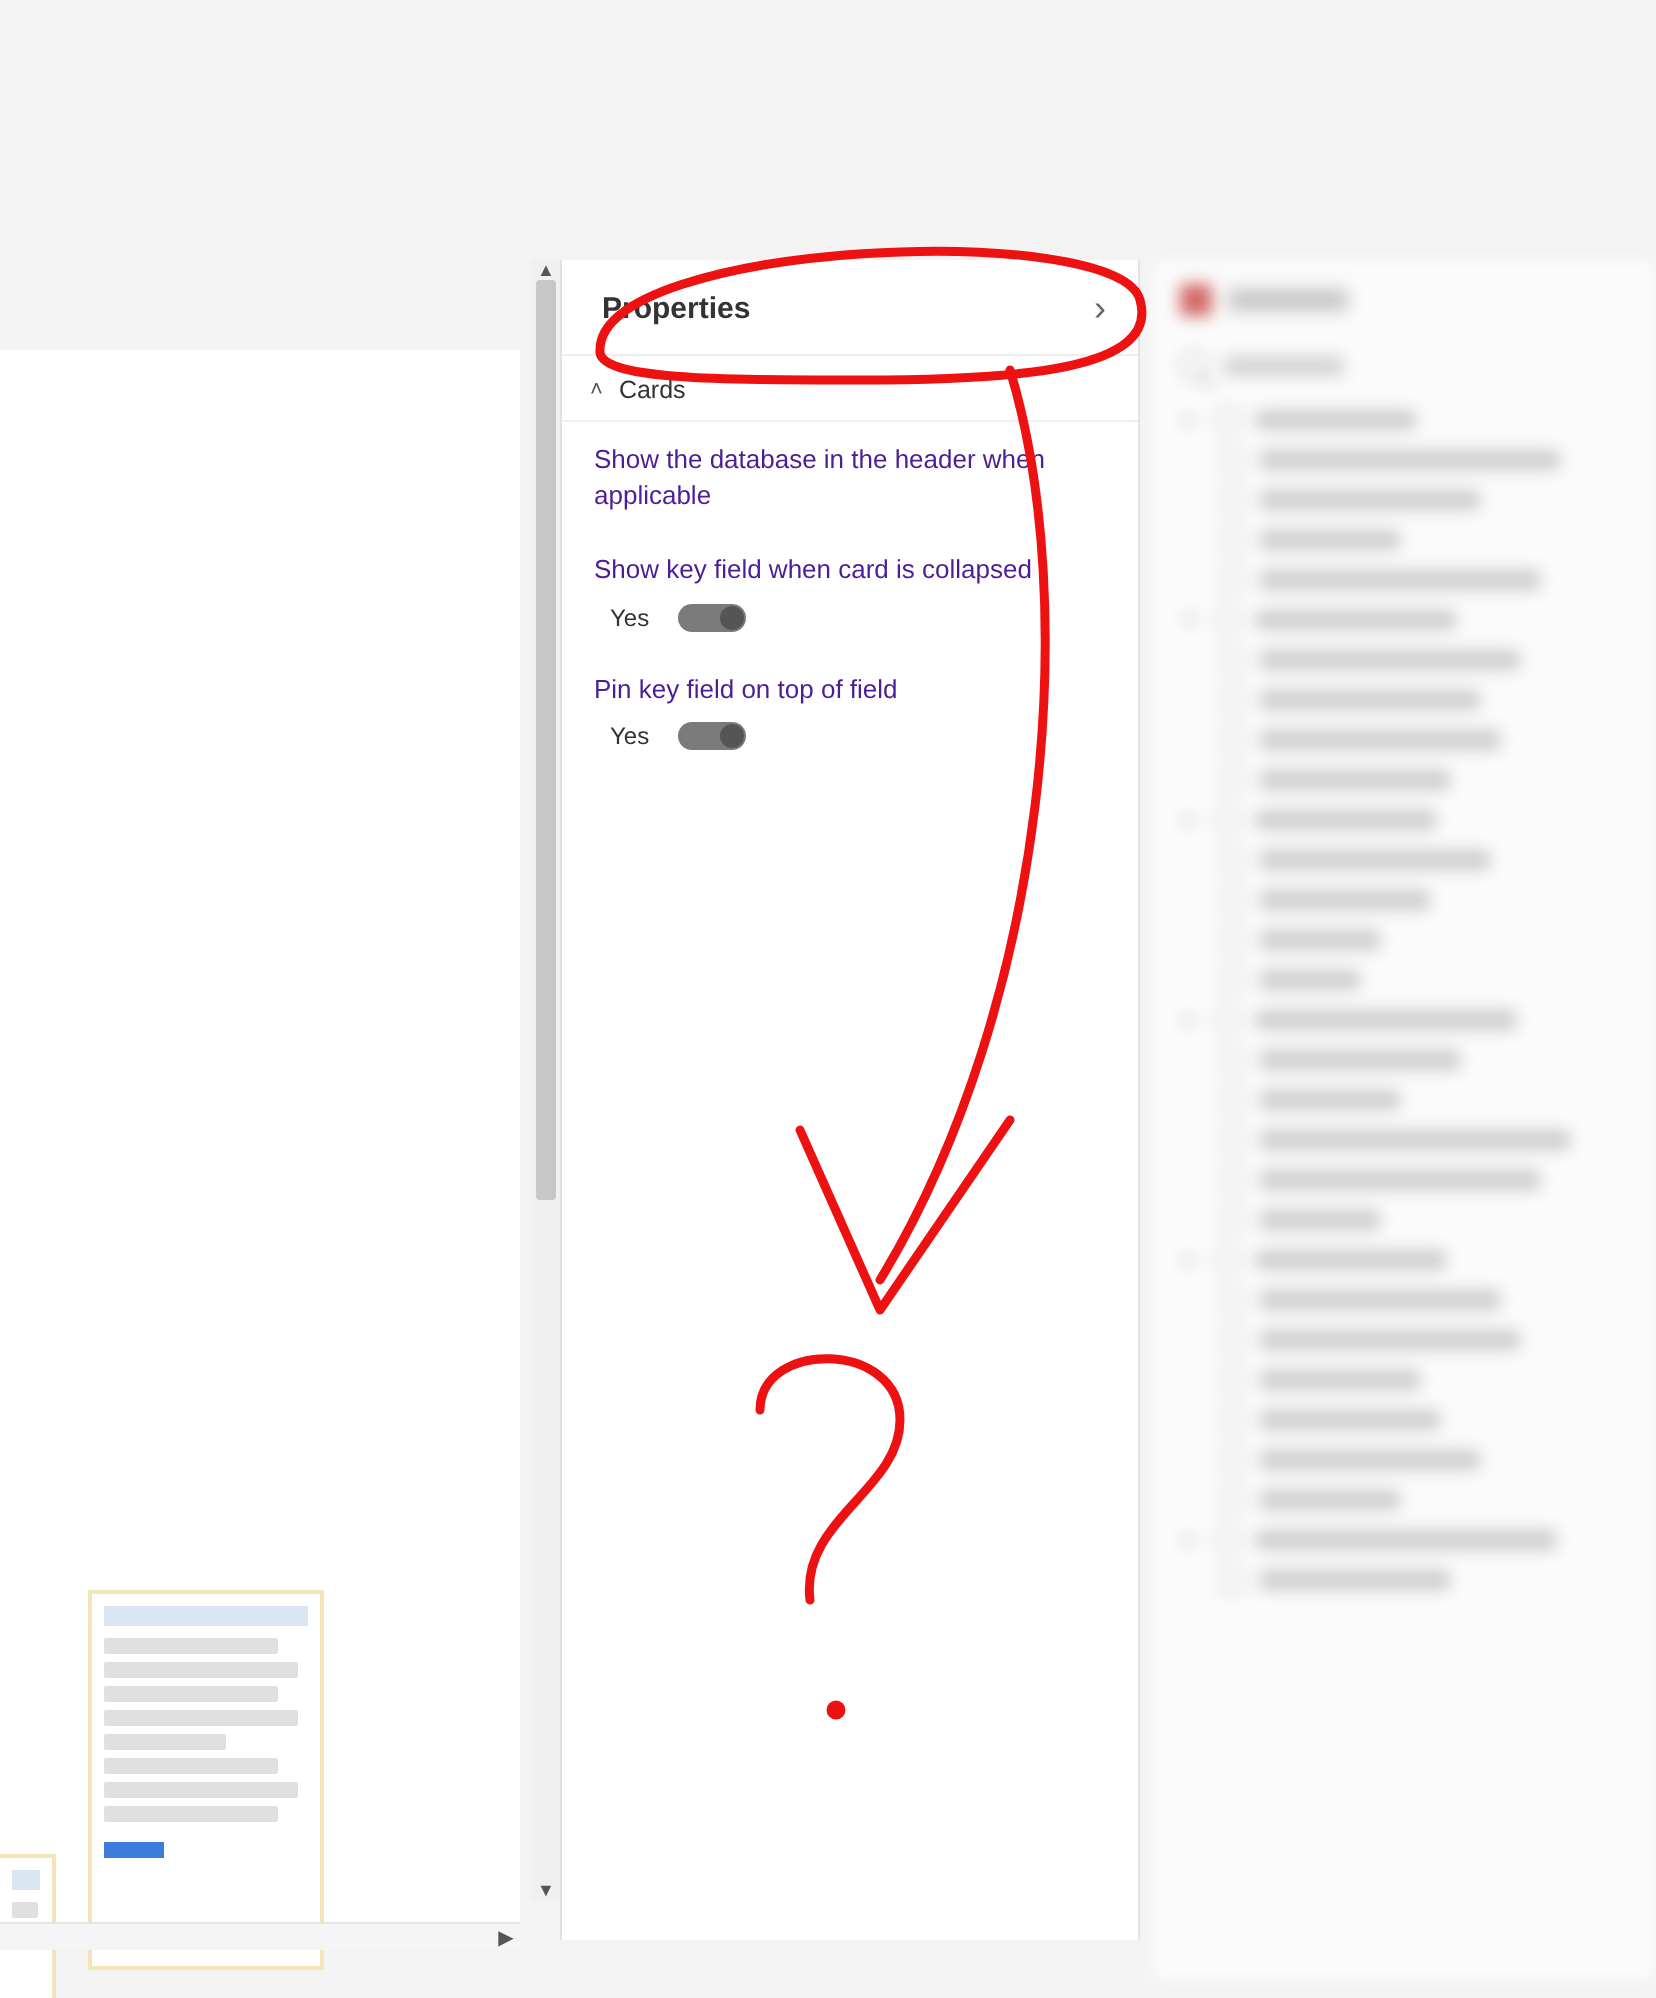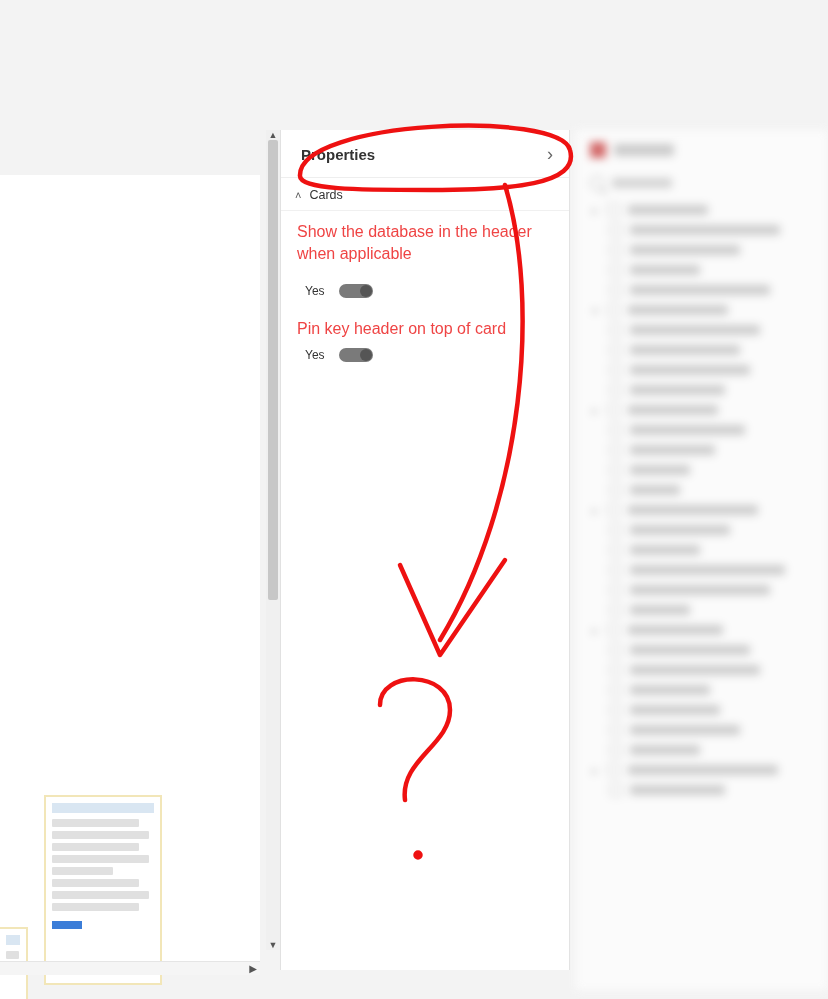--- a/index.html
+++ b/index.html
@@ -74,21 +74,21 @@
     .section-header {
       display:flex; align-items:center; gap:8px;
       padding:10px 12px 8px 14px;
       font-size:12.5px; color:#333;
       border-bottom:1px solid #f0f0f0;
     }
     .section-header .caret{font-size:11px;color:#555;}
 
     .section-body { padding: 10px 16px 6px 16px; }
     .setting { margin-bottom:20px; }
-    .setting-label { font-size:16px; color:#ef4444; line-height:1.35; margin-bottom:8px; }
+    .setting-label { font-size:13px; color:#4c1d95; line-height:1.35; margin-bottom:8px; }
     .toggle-row { display:flex; align-items:center; gap:12px; padding-left:8px;}
     .toggle-state { font-size:12px; color:#333; min-width:22px;}
     .toggle {
       position:relative; width:34px; height:14px; border-radius:8px;
       background:#888; cursor:pointer;
     }
     .toggle.off { background:#fff; border:1px solid #666;}
     .toggle .knob{
       position:absolute; top:50%; transform:translateY(-50%);
       width:12px; height:12px; border-radius:50%; background:#555;
@@ -163,30 +163,31 @@
     <span>Cards</span>
   </div>
 
   <div class="section-body">
 
     <div class="setting">
       <div class="setting-label">Show the database in the header when applicable</div>
     </div>
 
     <div class="setting">
+      <div class="setting-label">Show key field when card is collapsed</div>
       <div class="toggle-row">
         <span class="toggle-state">Yes</span>
         <div class="toggle on">
             <div class="knob"></div>
           </div>
       </div>
     </div>
 
     <div class="setting">
-      <div class="setting-label">Pin key header on top of card</div>
+      <div class="setting-label">Pin key field on top of field</div>
       <div class="toggle-row">
         <span class="toggle-state">Yes</span>
         <div class="toggle on">
             <div class="knob"></div>
           </div>
       </div>
     </div>
 
   </div>
 </div>

